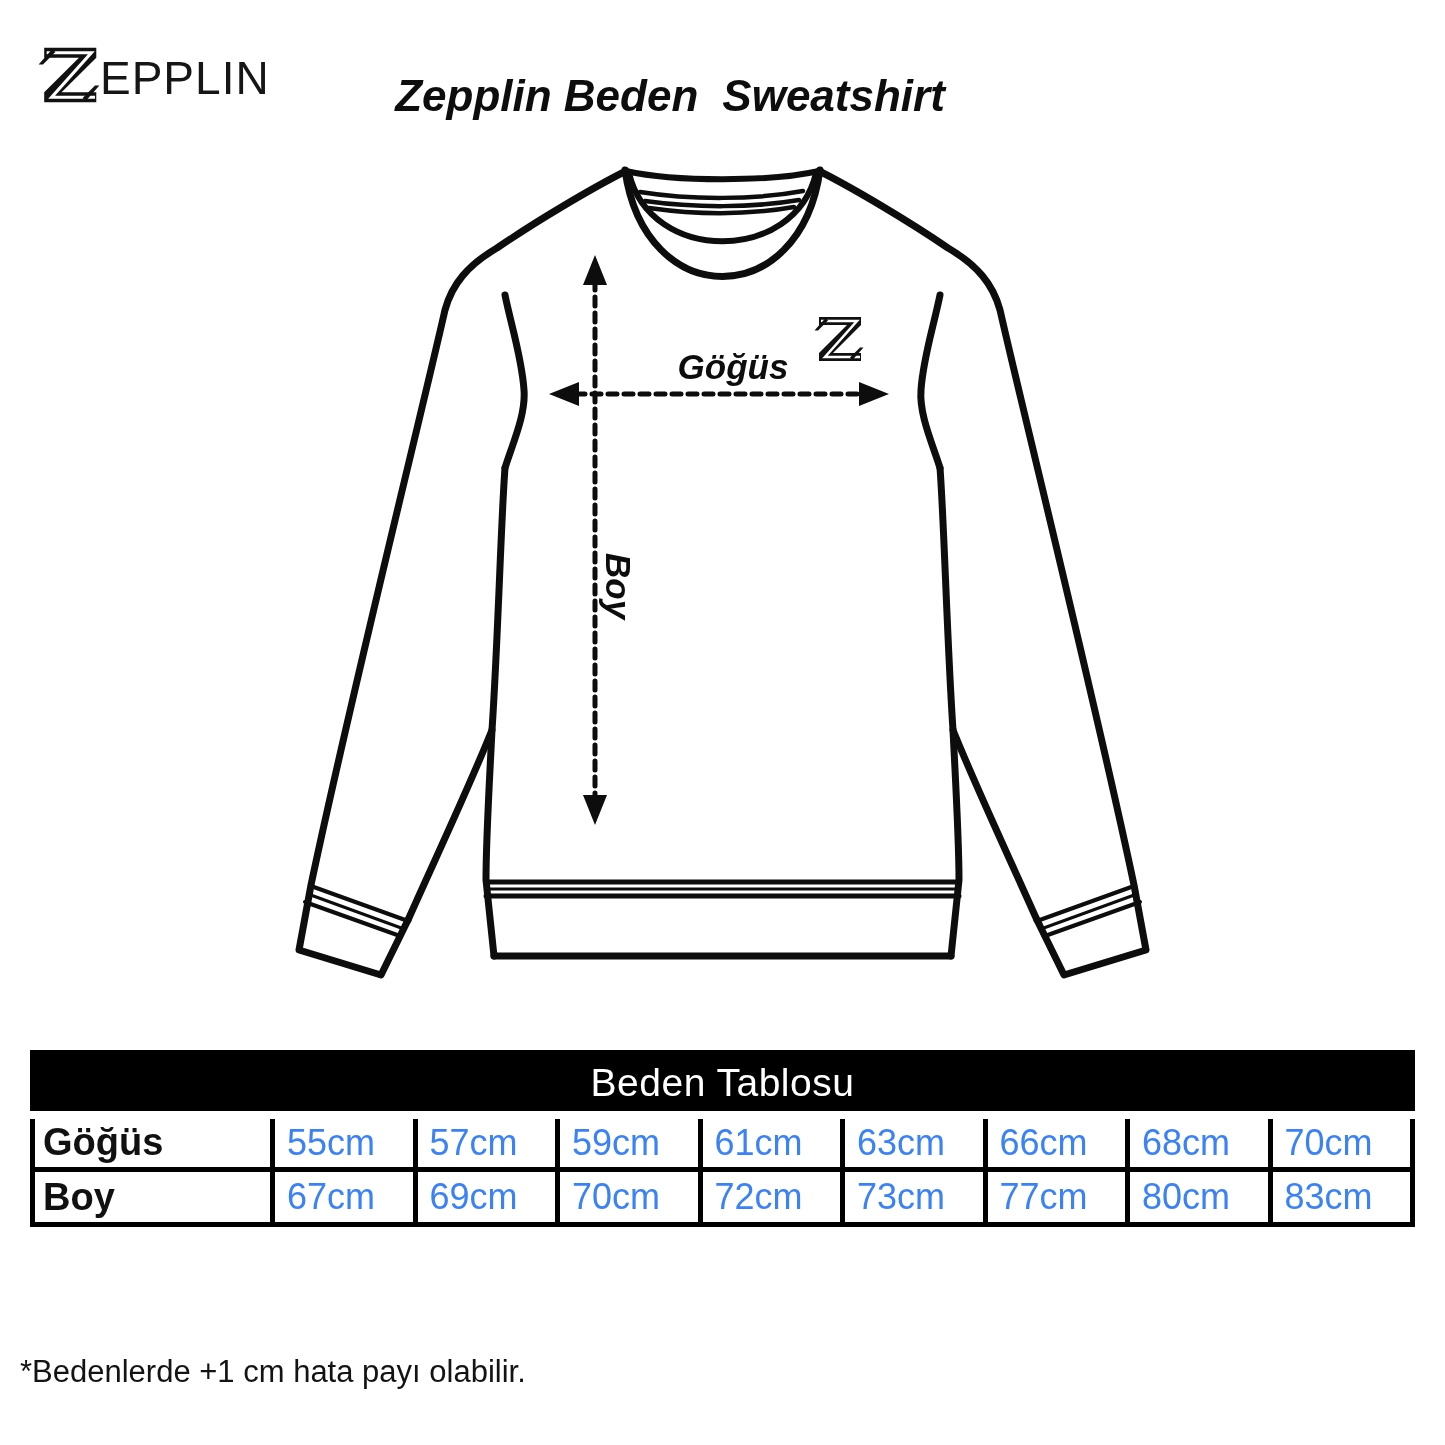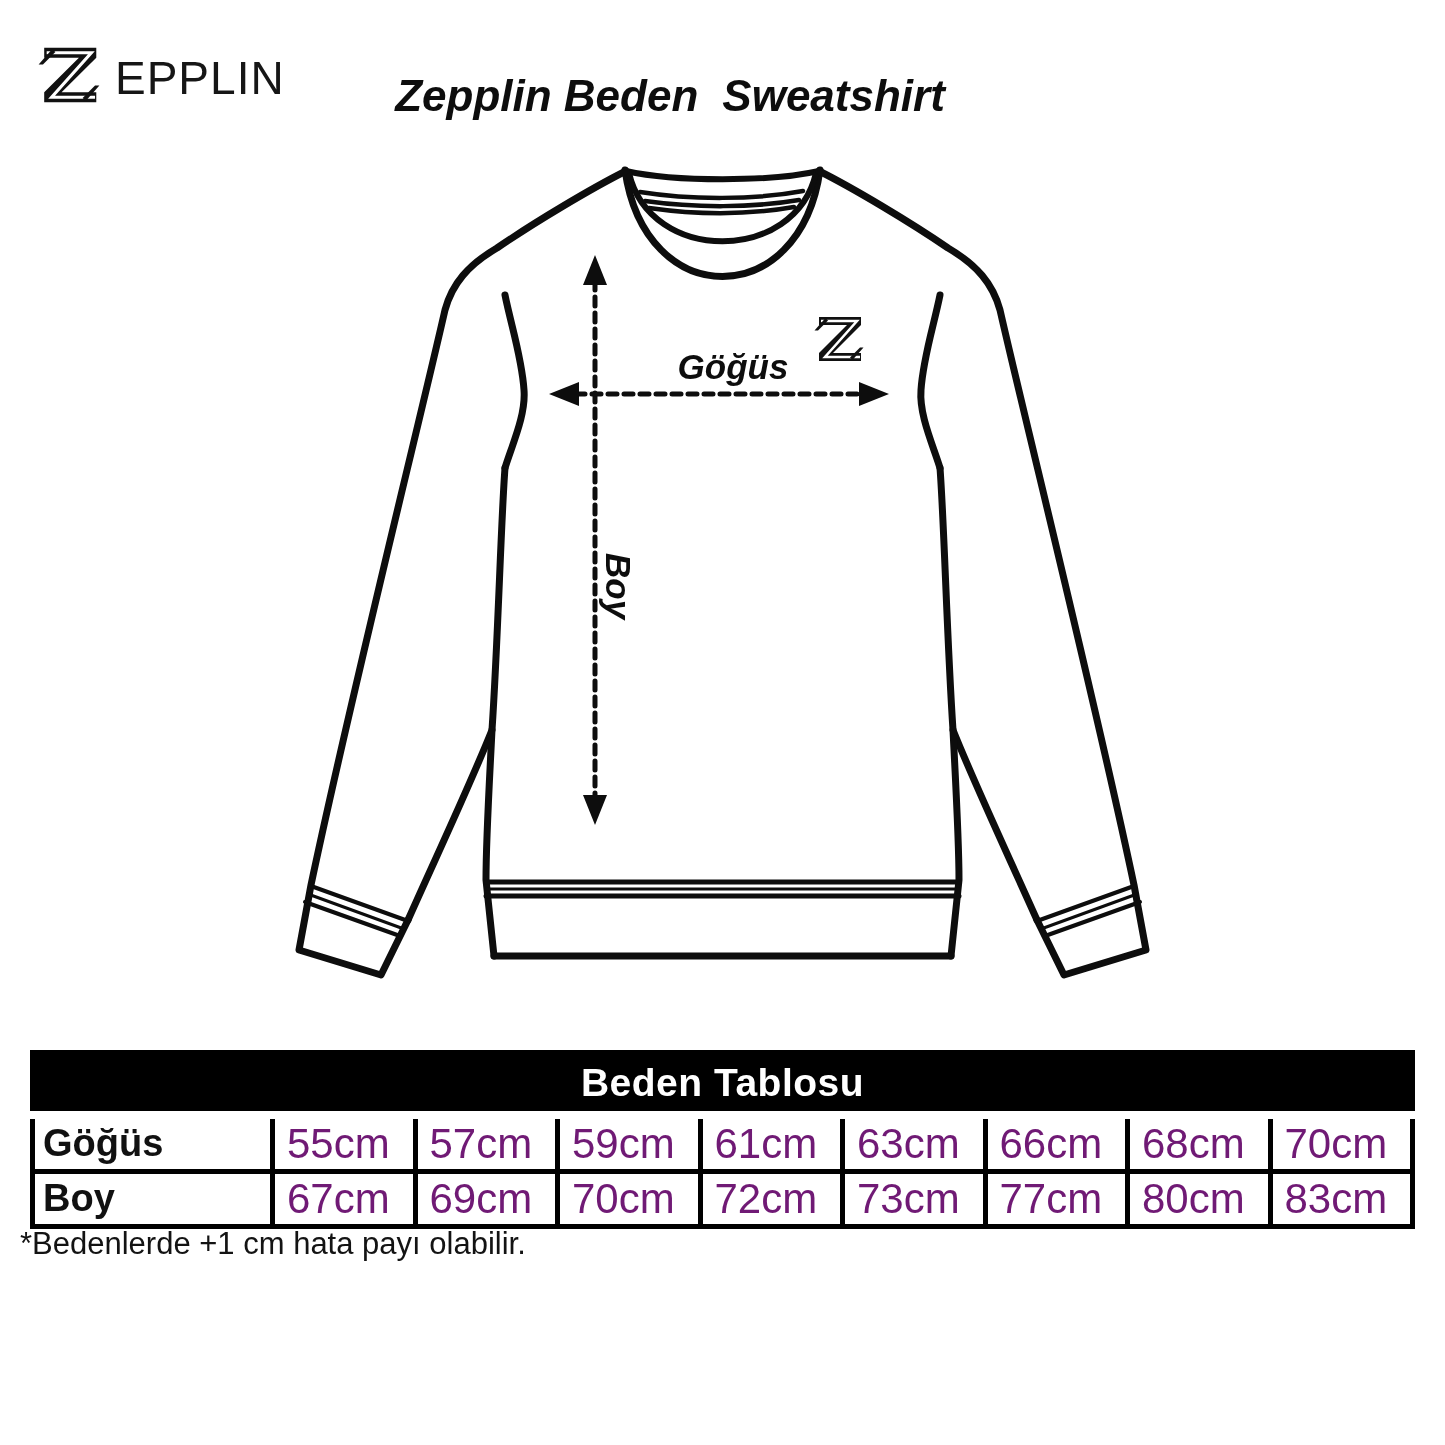--- a/index.html
+++ b/index.html
@@ -12,21 +12,21 @@
     color: #111111;
     position: relative;
     overflow: hidden;
   }
   .brand {
     position: absolute;
     left: 38px;
     top: 44px;
     display: flex;
     align-items: center;
-    gap: 15px;
+    gap: 0;
   }
   .brand-z-svg { width: 62px; height: 62px; display: block; }
   .brand-text {
     font-size: 46px;
     font-weight: 500;
     letter-spacing: 1px;
     color: #161616;
     line-height: 1;
     margin-top: 6px;
   }
@@ -65,49 +65,49 @@
     border: 5px solid #000000;
     background: #ffffff;
     height: 55px;
     box-sizing: border-box;
     overflow: hidden;
   }
   .tbl-title {
     background: #000000 !important;
     color: #ffffff;
     text-align: center;
-    font-weight: 700;
+    font-weight: 400;
     font-size: 39px;
     height: 62px !important;
     border-bottom: 8px solid #ffffff !important;
     letter-spacing: 0.5px;
   }
   .head-row td {
     font-weight: 800;
     font-size: 33px;
     text-align: center;
   }
   .head-row td.lbl-col { font-size: 37px; }
   .data-row td.lbl-col {
     font-weight: 800;
     font-size: 38px;
     text-align: left;
     padding-left: 8px;
   }
   .data-row td.val {
-    font-size: 42px;
+    font-size: 36px;
     font-weight: 400;
     text-align: left;
     padding-left: 12px;
-    color: #701a75;
+    color: #3b82f6;
   }
   .footnote {
     position: absolute;
     left: 20px;
-    top: 1226px;
+    top: 1354px;
     margin: 0;
     font-size: 31px;
     font-weight: 500;
     color: #131313;
   }
 </style>
 </head>
 <body>
 
 <svg width="0" height="0" style="position:absolute" aria-hidden="true">

